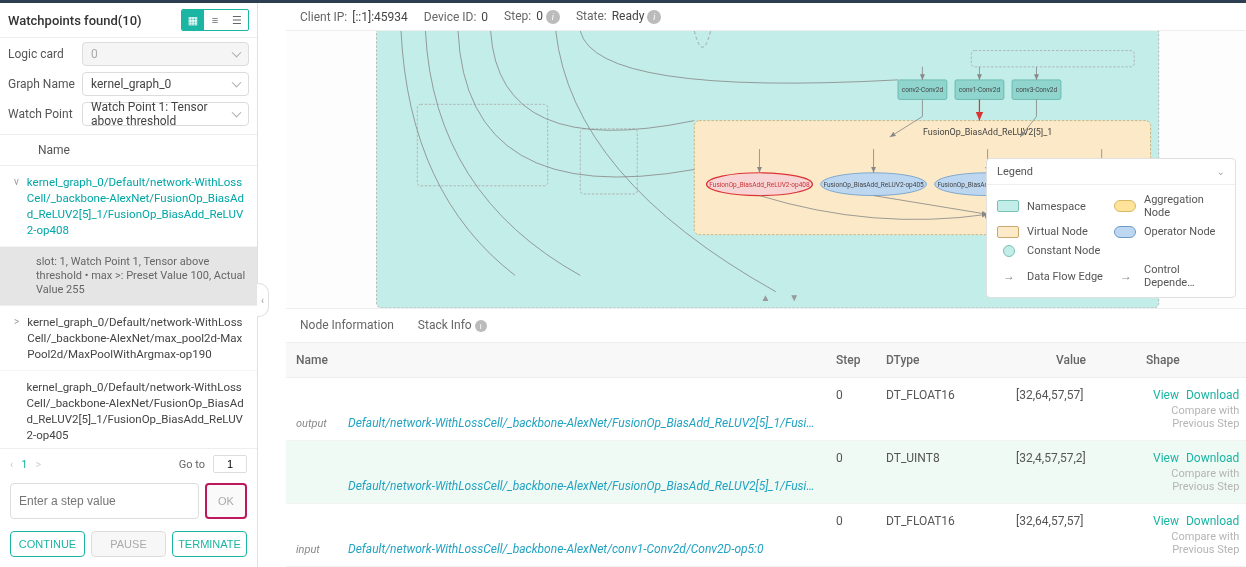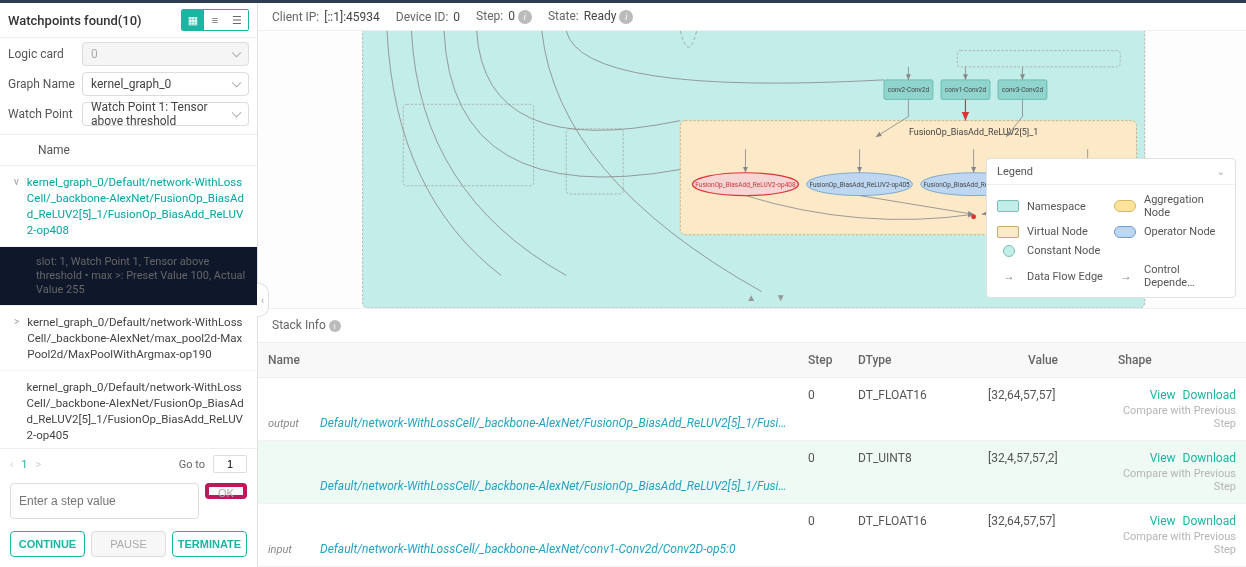--- a/index.html
+++ b/index.html
@@ -1,45 +1,45 @@
 <!DOCTYPE html>
 <html><head>
 <meta charset="utf-8">
 <style>
 * { box-sizing: border-box; margin: 0; padding: 0; }
 body { font-family: -apple-system, BlinkMacSystemFont, "Segoe UI", Roboto, Arial, sans-serif; font-size: 12px; color: #333; background: #fff; width: 1246px; height: 567px; overflow: hidden; }
-.app { display: flex; width: 100%; height: 100%; border-top: 3px solid #2c3e50; }
+.app { display: flex; width: 100%; height: 100%; border-top: 3px solid #2c3e50; gap: 28px; }
 .sidebar { width: 258px; min-width: 258px; border-right: 1px solid #e0e0e0; display: flex; flex-direction: column; position: relative; }
 .side-header { display: flex; align-items: center; justify-content: space-between; padding: 6px 8px; border-bottom: 1px solid #eee; }
 .side-header .title { font-weight: 500; font-size: 13px; }
 .view-toggle { display: flex; border: 1px solid #1ab5a3; border-radius: 2px; overflow: hidden; }
 .view-toggle .btn { width: 22px; height: 20px; display: flex; align-items: center; justify-content: center; cursor: pointer; font-size: 11px; color: #666; }
 .view-toggle .btn.active { background: #1ab5a3; color: #fff; }
 .controls { padding: 4px 8px 8px 8px; display: grid; grid-template-columns: 70px 1fr; row-gap: 6px; column-gap: 4px; align-items: center; border-bottom: 1px solid #eee; }
 .controls label { font-size: 12px; color: #555; }
 .controls .sel { border: 1px solid #dcdcdc; border-radius: 4px; height: 24px; padding: 0 22px 0 8px; font-size: 12px; color: #444; background: #fff; position: relative; display: flex; align-items: center; width: 100%; }
 .controls .sel.disabled { background: #f5f5f5; color: #aaa; }
 .controls .sel::after { content: ""; position: absolute; right: 8px; top: 50%; width: 6px; height: 6px; border-right: 1px solid #aaa; border-bottom: 1px solid #aaa; transform: translateY(-70%) rotate(45deg); }
 .name-hdr { padding: 8px 8px 8px 38px; font-size: 12px; color: #555; border-bottom: 1px solid #eee; }
 .wp-list { flex: 1; overflow-y: auto; }
 .wp-item { padding: 8px 8px 8px 14px; border-bottom: 1px solid #f5f5f5; display: flex; gap: 8px; }
 .wp-toggle { width: 14px; color: #999; font-size: 10px; margin-top: 2px; }
 .wp-name { color: #00a6a6; font-size: 11.5px; line-height: 16px; word-break: break-all; cursor: pointer; }
 .wp-name.plain { color: #444; cursor: default; }
-.wp-detail { background: #0f172a; padding: 8px 8px 8px 36px; font-size: 11px; color: #666; line-height: 14px; border-bottom: 1px solid #eee; }
+.wp-detail { background: #e5e5e5; padding: 8px 8px 8px 36px; font-size: 11px; color: #666; line-height: 14px; border-bottom: 1px solid #eee; }
 .pager { display: flex; align-items: center; gap: 8px; padding: 6px 10px; border-top: 1px solid #eee; font-size: 11px; color: #666; }
 .pager .pg-cur { color: #1ab5a3; }
 .pager .chev { color: #ccc; }
 .pager input { width: 34px; height: 18px; border: 1px solid #ddd; border-radius: 2px; text-align: center; font-size: 11px; }
 .step-row { display: flex; gap: 6px; padding: 4px 10px; }
 .step-row input { flex: 1; height: 36px; border: 1px solid #ddd; border-radius: 4px; padding: 0 8px; font-size: 12px; }
-.step-row .ok { width: 42px; height: 16px; border: 4px solid #be185d; border-radius: 4px; background: #fafafa; color: #aaa; font-size: 11px; }
+.step-row .ok { width: 42px; height: 36px; border: 2px solid #be185d; border-radius: 4px; background: #fafafa; color: #aaa; font-size: 11px; }
 .btn-row { display: flex; gap: 6px; padding: 8px 10px 10px 10px; }
 .btn-row button { flex: 1; height: 26px; border-radius: 4px; font-size: 11px; cursor: pointer; }
-.btn-outline { border: 1px solid #1ab5a3; background: #fff; color: #1ab5a3; font-weight: bold; }
+.btn-outline { border: 1px solid #1ab5a3; background: #fff; color: #1ab5a3; }
 .btn-flat { border: 1px solid #ddd; background: #f7f7f7; color: #aaa; cursor: default; }
 .collapse-handle { position: absolute; right: -12px; top: 280px; width: 12px; height: 34px; border: 1px solid #e0e0e0; border-left: none; border-radius: 0 10px 10px 0; background: #fff; display: flex; align-items: center; justify-content: center; color: #999; font-size: 10px; cursor: pointer; z-index: 5; }
 
 .main { flex: 1; display: flex; flex-direction: column; min-width: 0; }
 .topbar { display: flex; align-items: center; gap: 16px; padding: 4px 14px; font-size: 12px; color: #444; border-bottom: 1px solid #eee; height: 28px; }
 .topbar .lbl { color: #666; margin-right: 2px; }
 .topbar .info { display: inline-flex; align-items: center; justify-content: center; width: 14px; height: 14px; border-radius: 50%; background: #bbb; color: #fff; font-size: 9px; font-style: italic; }
 
 .graph { flex: 1; position: relative; overflow: hidden; background: #fdfdfd; border-bottom: 1px solid #eee; }
 .graph svg { width: 100%; height: 100%; display: block; }
@@ -246,20 +246,21 @@
             <span></span>
           <span class="lg-arrow">→</span>
           <span>Data Flow Edge</span>
           <span class="lg-arrow">→</span>
           <span>Control Depende…</span>
         </div>
       </div>
     </div>
 
     <div class="tabs">
+      <div class="tab">Node Information</div>
       <div class="tab"><span>Stack Info</span><span class="info">i</span></div>
     </div>
 
     <div class="tvtable">
       <div class="tvhead">Name</div>
       <div class="tvhead">Step</div>
       <div class="tvhead">DType</div>
       <div class="tvhead" style="text-align:center">Value</div>
       <div class="tvhead">Shape</div>
 

